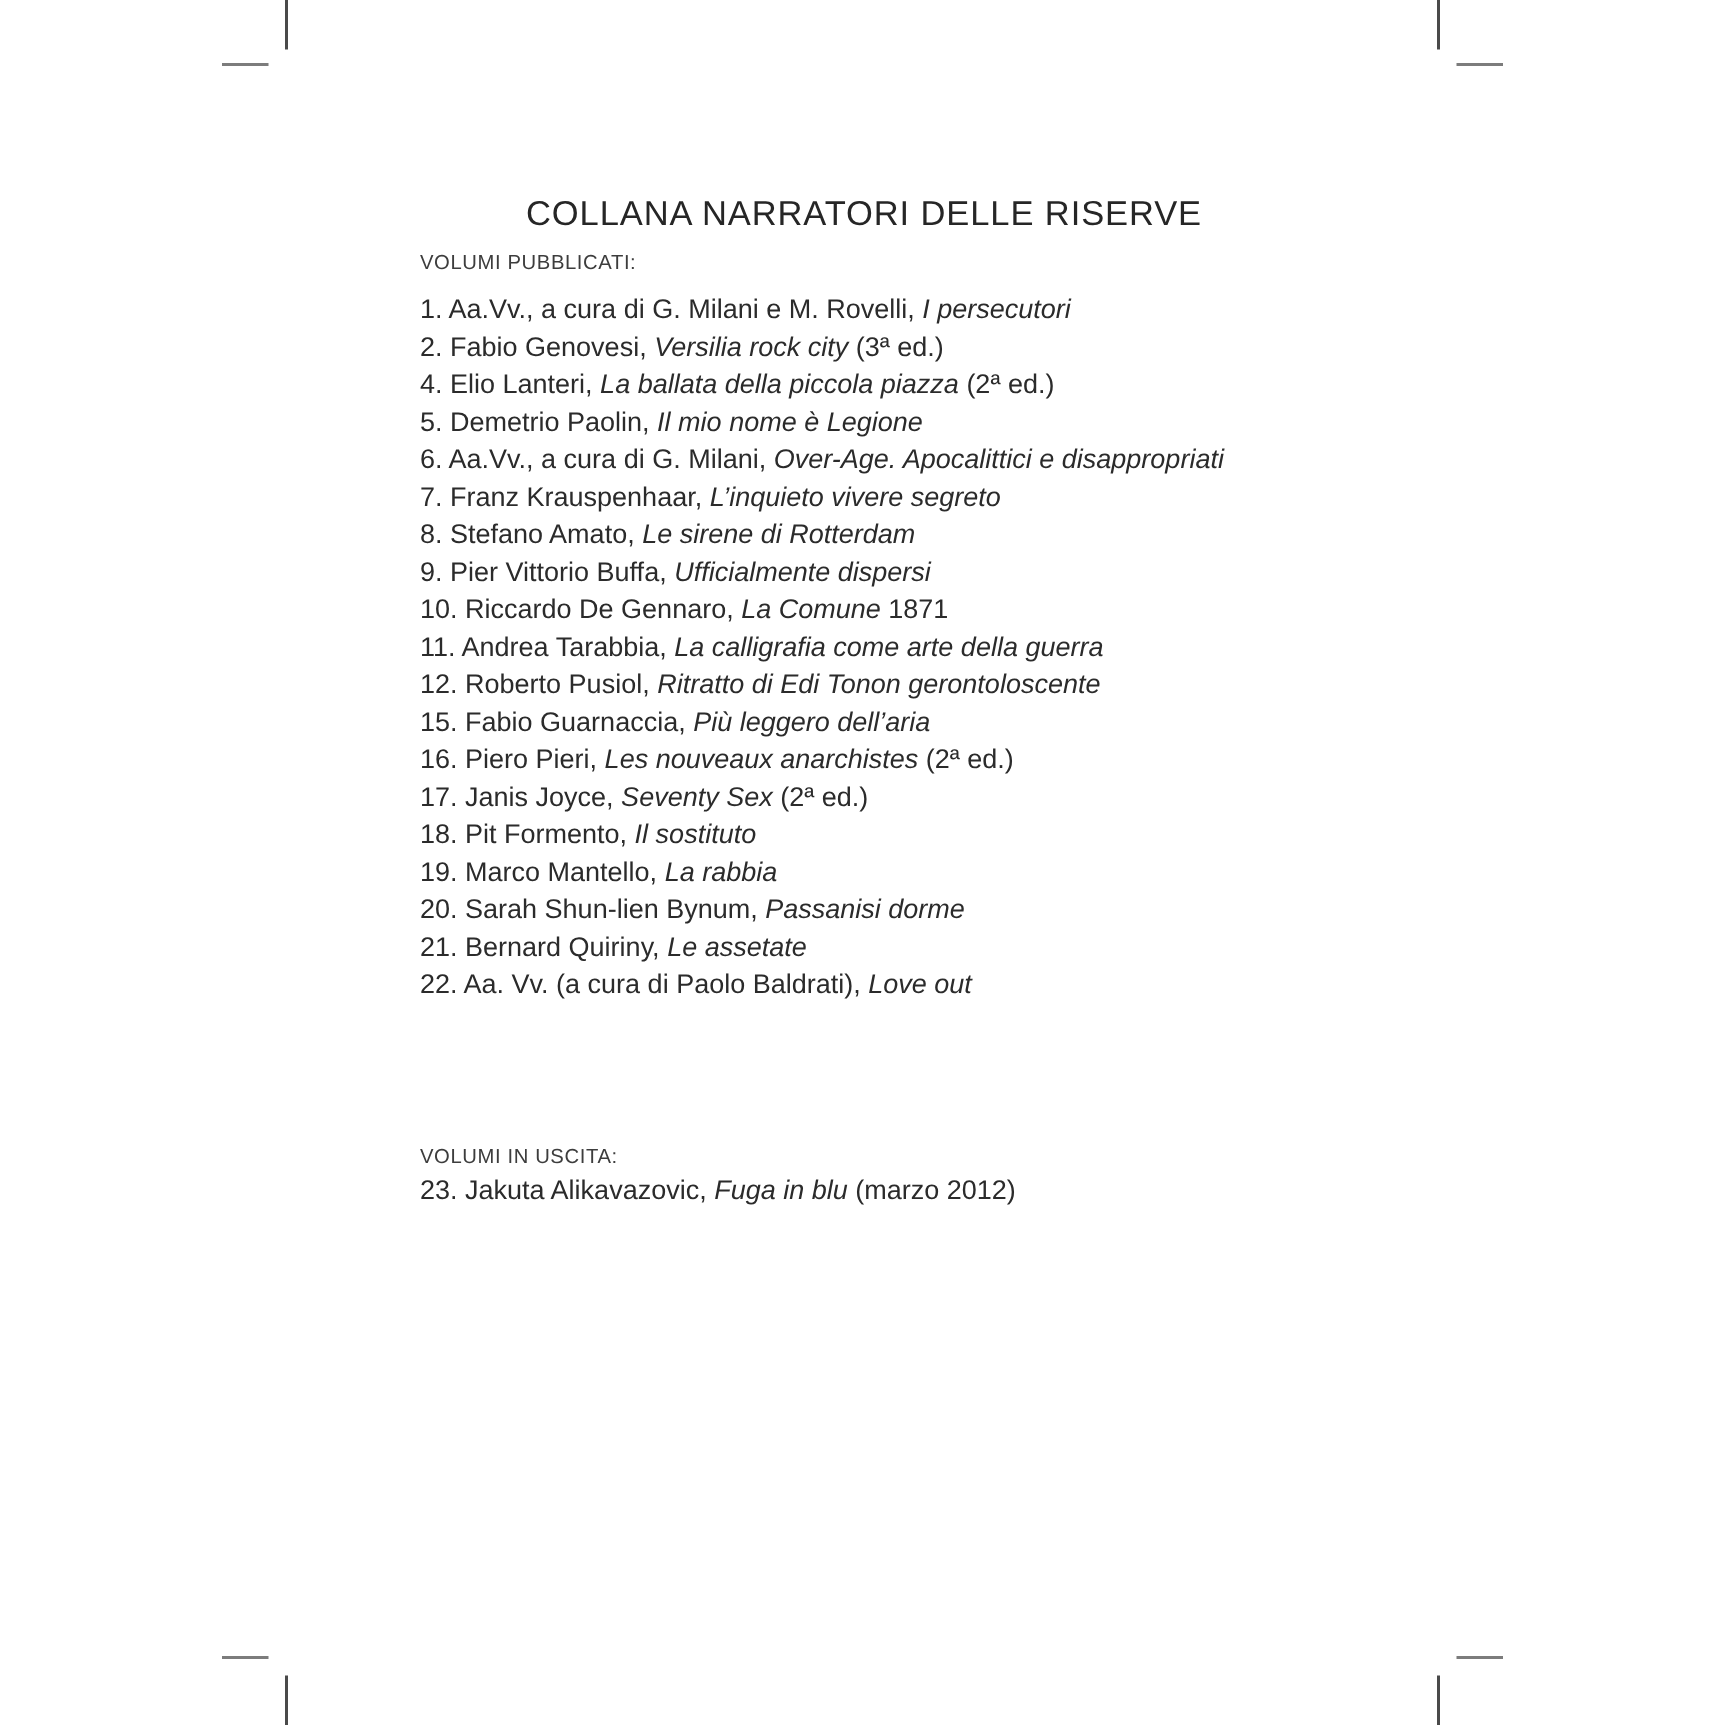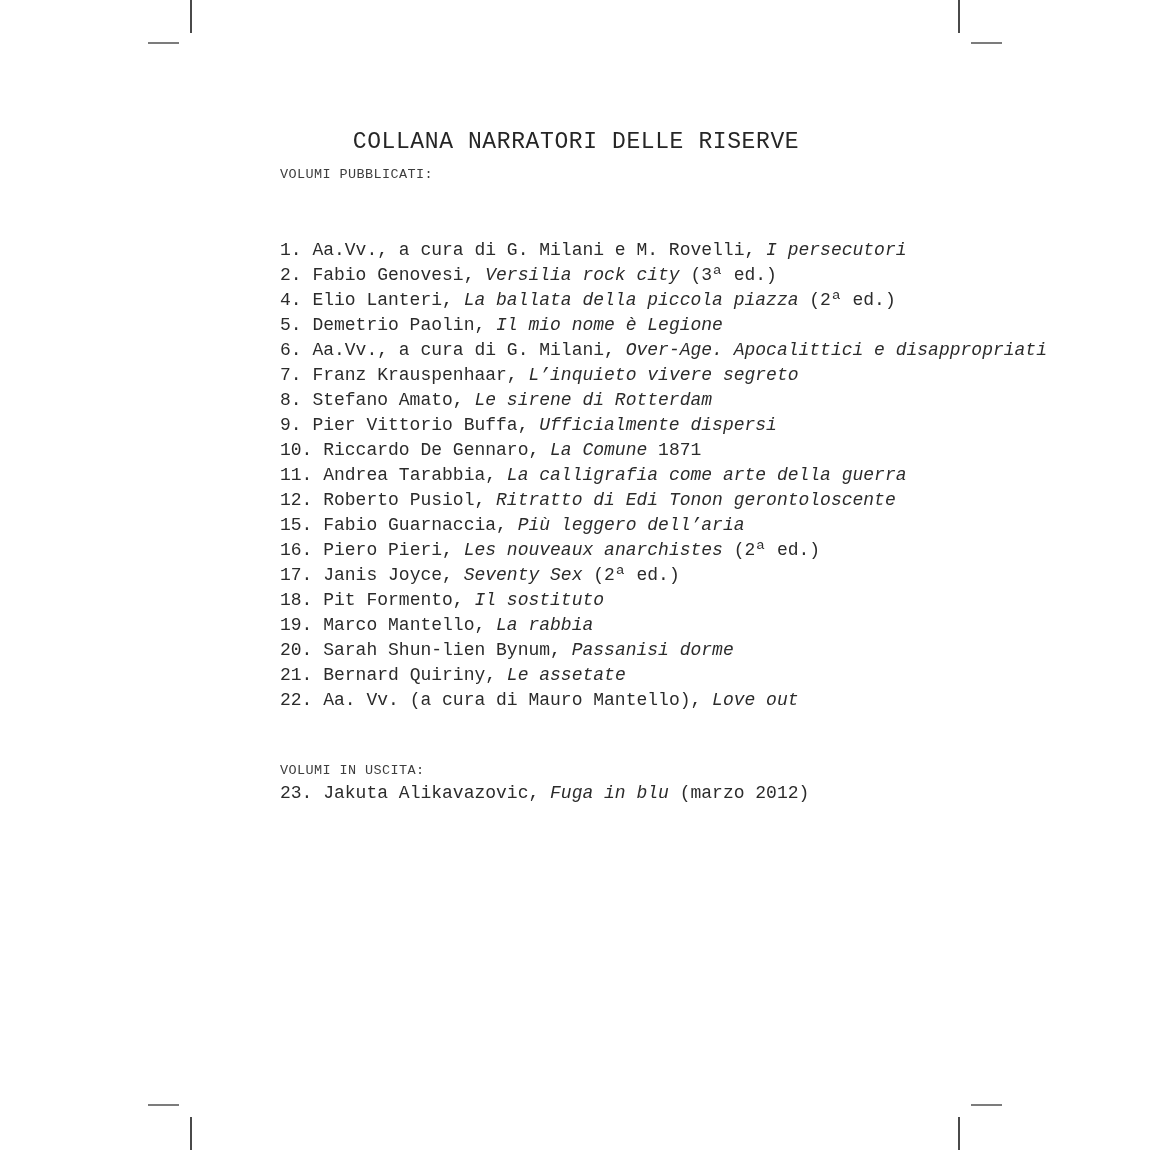--- a/index.html
+++ b/index.html
@@ -6,21 +6,21 @@
     margin: 0;
     padding: 0;
     background: #ffffff;
   }
   .sheet {
     position: relative;
     width: 1150px;
     height: 1150px;
     background: #ffffff;
     overflow: hidden;
-    font-family: Liberation Mono, monospace;
+    font-family: Liberation Sans, sans-serif;
     color: #2b2b2b;
   }
   
   .crop { position: absolute; background: #5a5a5a; }
   .crop.h { height: 2px; width: 31px; background: #7c7c7c; }
   .crop.v { width: 2px; height: 33px; background: #4a4a4a; }
   .cm-tl-v { left: 190px; top: 0; }
   .cm-tl-h { left: 148px; top: 42px; }
   .cm-tr-v { left: 958px; top: 0; }
   .cm-tr-h { left: 971px; top: 42px; }
@@ -56,21 +56,21 @@
   .heading-2 { top: 762px; }
 
   .vol-list {
     position: absolute;
     left: 280px;
     width: 640px;
     font-size: 18px;
     line-height: 25px;
     color: #2b2b2b;
   }
-  .list-1 { top: 194px; margin-top: 44px; }
+  .list-1 { top: 194px; }
   .list-2 { top: 781px; }
   .vol-item { white-space: nowrap; }
   .vol-title { font-style: italic; }
   .vol-num, .vol-author, .vol-suffix { font-style: normal; }
 </style>
 </head>
 <body>
 
 <div class="sheet">
 
@@ -99,21 +99,21 @@
       <div class="vol-item"><span class="vol-num">10. </span><span class="vol-author">Riccardo De Gennaro, </span><span class="vol-title">La Comune</span><span class="vol-suffix"> 1871</span></div>
       <div class="vol-item"><span class="vol-num">11. </span><span class="vol-author">Andrea Tarabbia, </span><span class="vol-title">La calligrafia come arte della guerra</span></div>
       <div class="vol-item"><span class="vol-num">12. </span><span class="vol-author">Roberto Pusiol, </span><span class="vol-title">Ritratto di Edi Tonon gerontoloscente</span></div>
       <div class="vol-item"><span class="vol-num">15. </span><span class="vol-author">Fabio Guarnaccia, </span><span class="vol-title">Più leggero dell’aria</span></div>
       <div class="vol-item"><span class="vol-num">16. </span><span class="vol-author">Piero Pieri, </span><span class="vol-title">Les nouveaux anarchistes</span><span class="vol-suffix"> (2ª ed.)</span></div>
       <div class="vol-item"><span class="vol-num">17. </span><span class="vol-author">Janis Joyce, </span><span class="vol-title">Seventy Sex</span><span class="vol-suffix"> (2ª ed.)</span></div>
       <div class="vol-item"><span class="vol-num">18. </span><span class="vol-author">Pit Formento, </span><span class="vol-title">Il sostituto</span></div>
       <div class="vol-item"><span class="vol-num">19. </span><span class="vol-author">Marco Mantello, </span><span class="vol-title">La rabbia</span></div>
       <div class="vol-item"><span class="vol-num">20. </span><span class="vol-author">Sarah Shun-lien Bynum, </span><span class="vol-title">Passanisi dorme</span></div>
       <div class="vol-item"><span class="vol-num">21. </span><span class="vol-author">Bernard Quiriny, </span><span class="vol-title">Le assetate</span></div>
-      <div class="vol-item"><span class="vol-num">22. </span><span class="vol-author">Aa. Vv. (a cura di Mauro Mantello), </span><span class="vol-title">Love out</span></div>
+      <div class="vol-item"><span class="vol-num">22. </span><span class="vol-author">Aa. Vv. (a cura di Paolo Baldrati), </span><span class="vol-title">Love out</span></div>
     </div>
 
   <div class="section-heading heading-2">VOLUMI IN USCITA:</div>
 
   <div class="vol-list list-2">
       <div class="vol-item"><span class="vol-num">23. </span><span class="vol-author">Jakuta Alikavazovic, </span><span class="vol-title">Fuga in blu</span><span class="vol-suffix"> (marzo 2012)</span></div>
     </div>
 
 </div>
 

